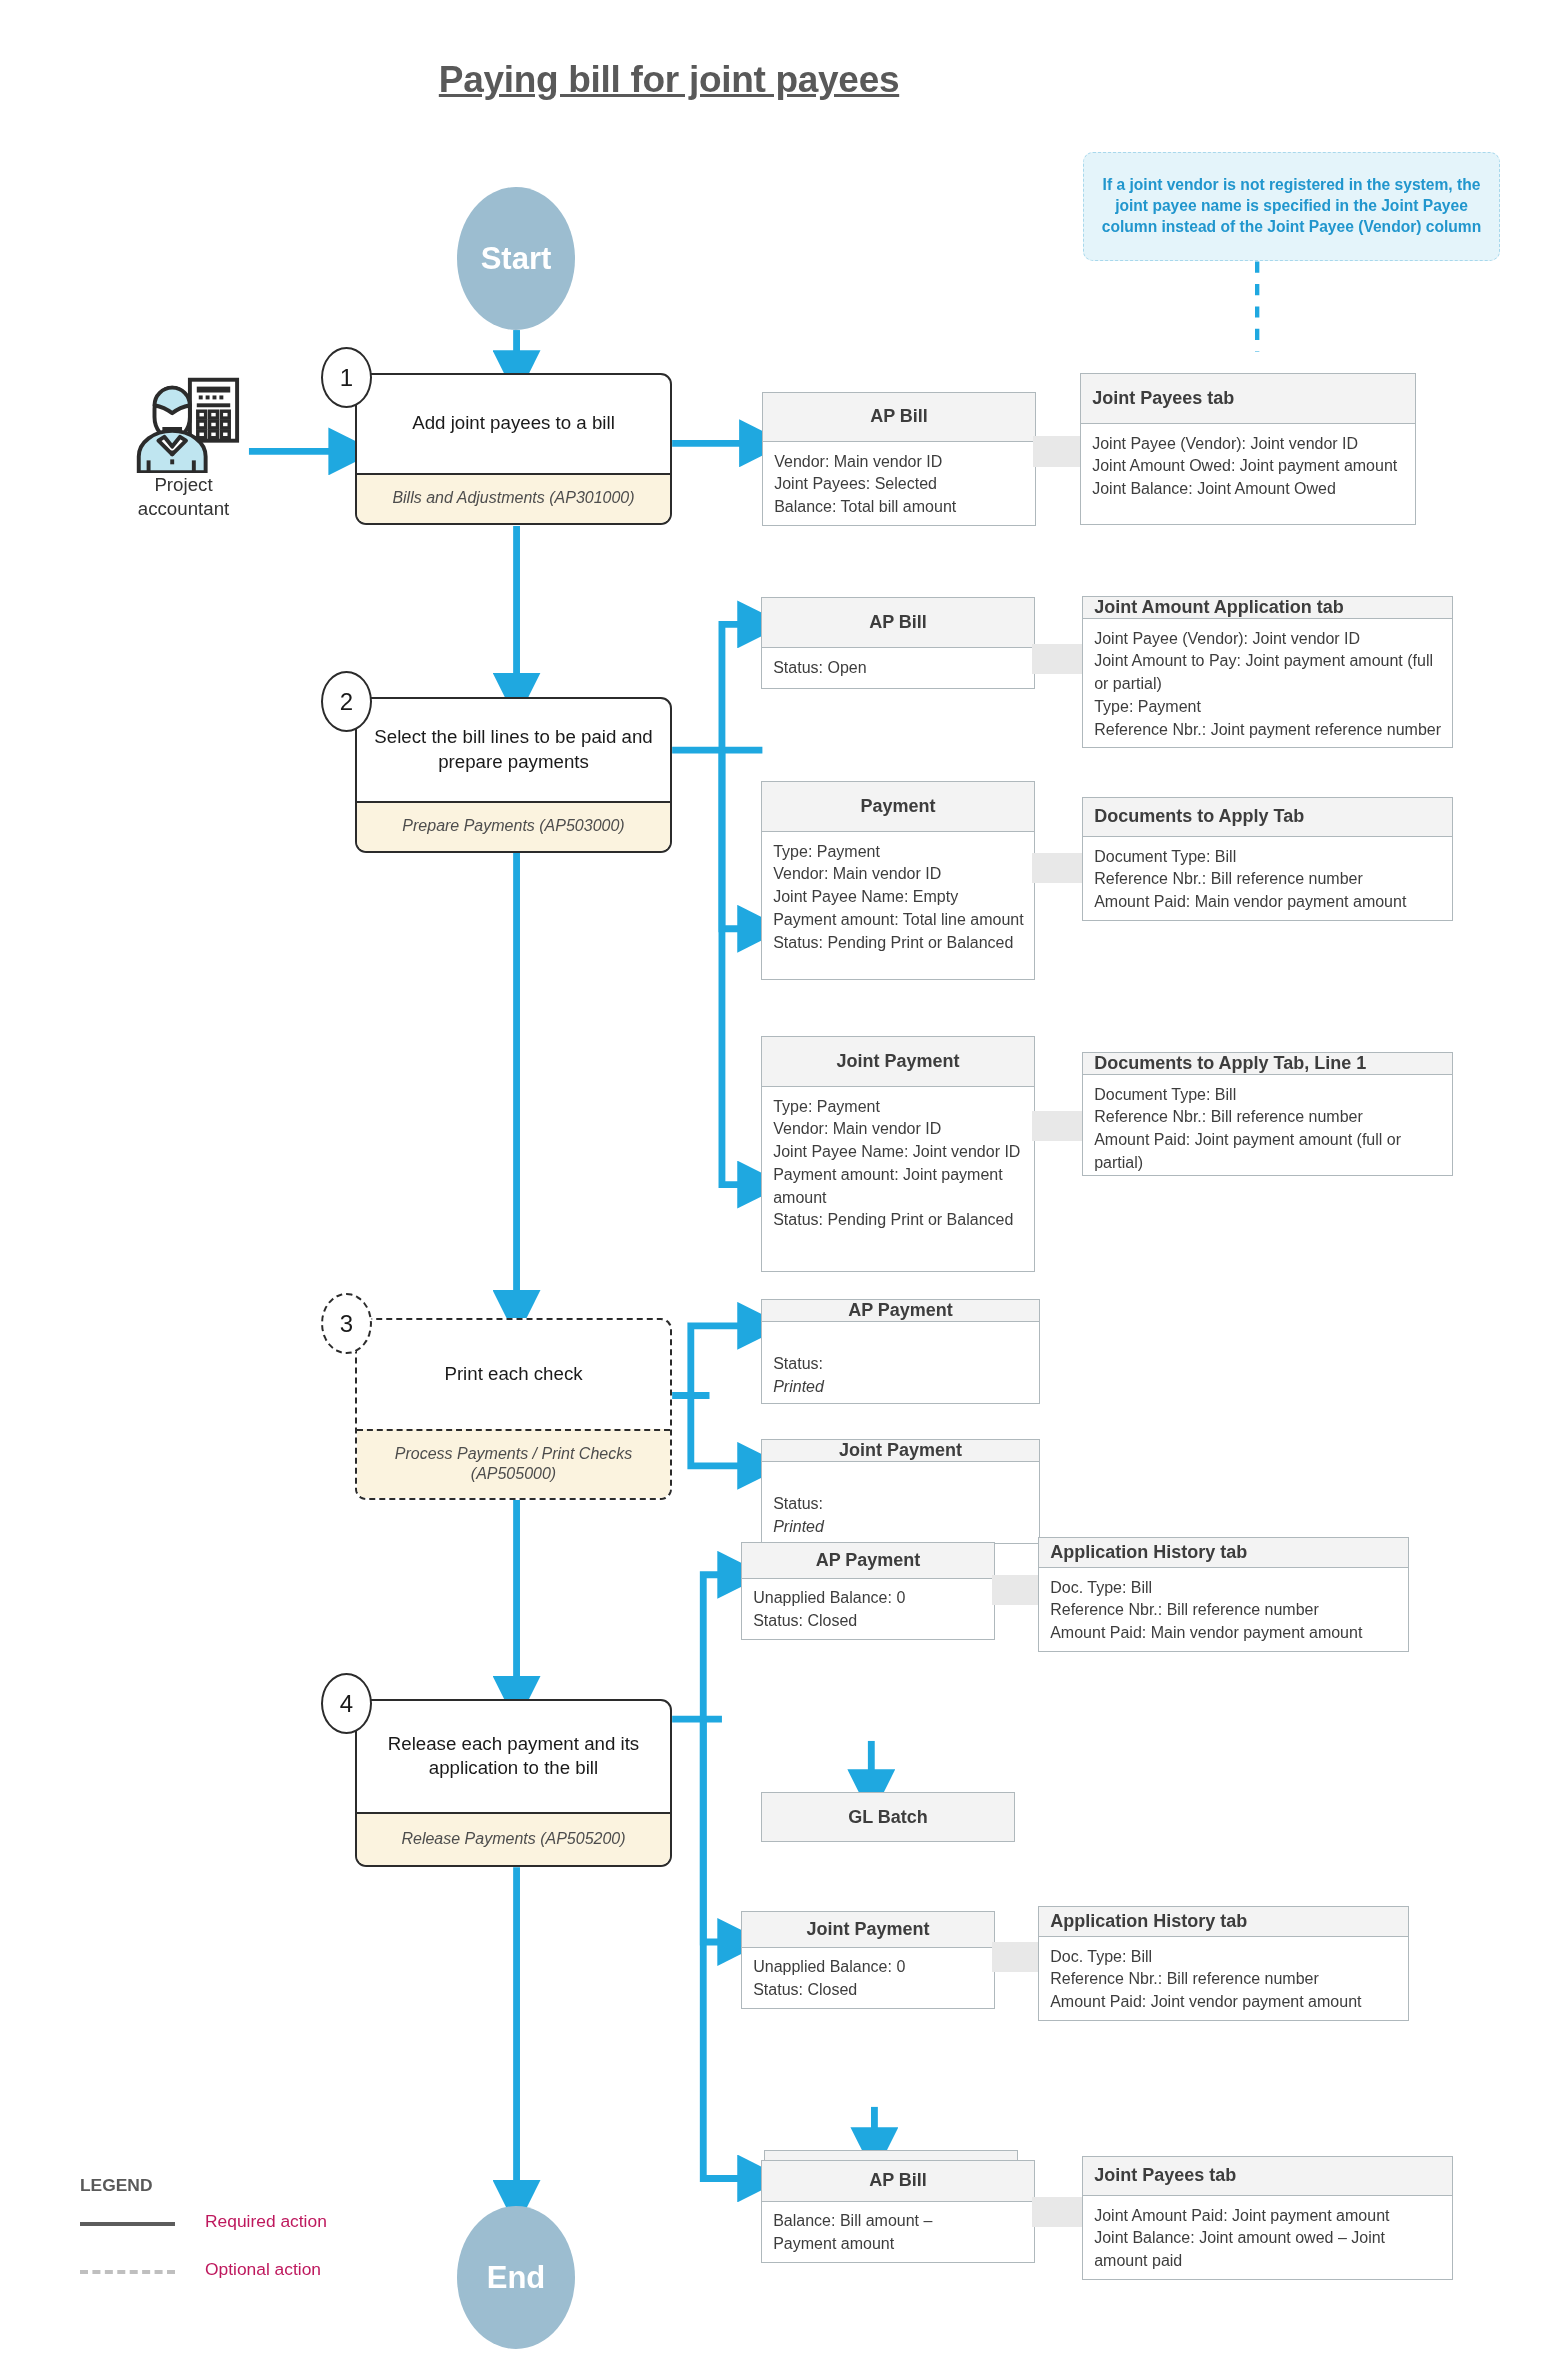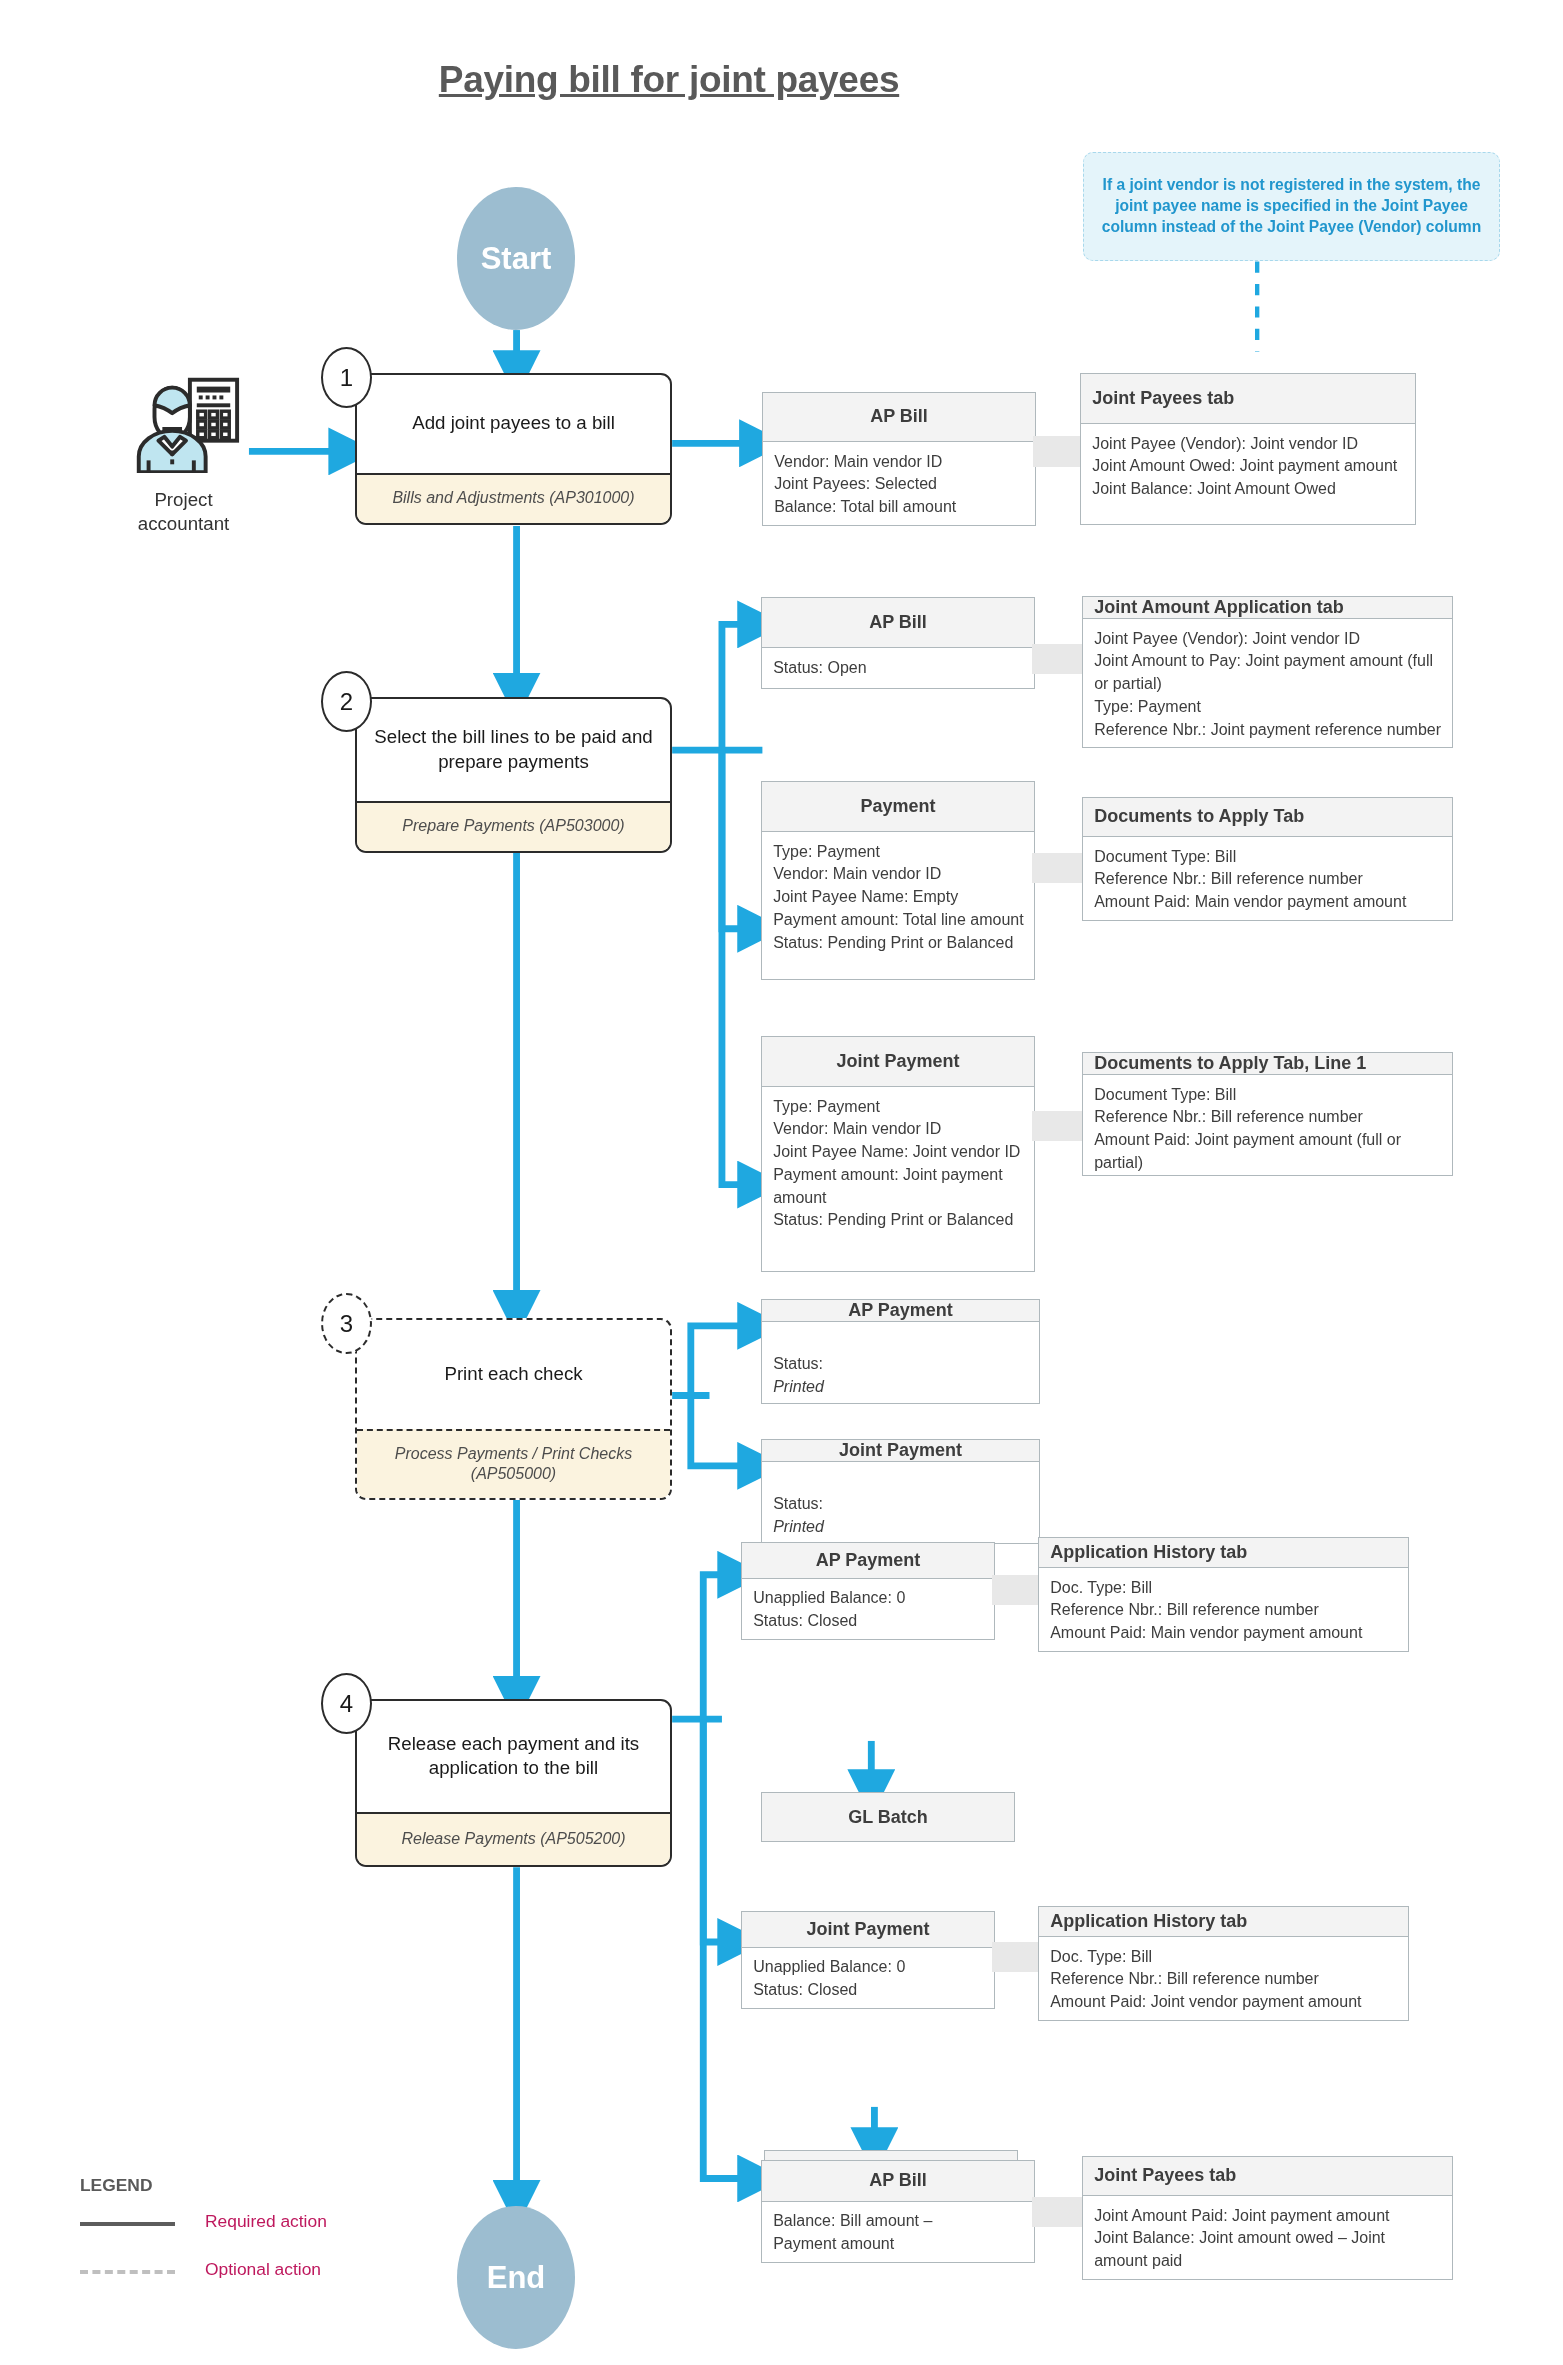--- a/index.html
+++ b/index.html
@@ -194,21 +194,21 @@
     <path d="M40,64 l8,10 l8,-10 l6,4 l-14,14 l-14,-14 z" fill="#ffffff" stroke="#2b2b2b" stroke-width="4" stroke-linejoin="round"></path>
     <g fill="#2b2b2b">
         <rect x="46" y="78" width="4" height="5"></rect>
         <rect x="46" y="87" width="4" height="5"></rect>
       </g>
     <g stroke="#2b2b2b" stroke-width="4">
         <line x1="24" y1="88" x2="24" y2="100"></line>
         <line x1="70" y1="88" x2="70" y2="100"></line>
       </g>
   </svg>
-  <div id="actor-label" style="margin-top:15px;white-space:pre-line;">Project
+  <div id="actor-label" style="margin-top:0;white-space:pre-line;">Project
 accountant</div>
 </div>
 
 <div class="abs badge" style="left:321px;top:347px;width:51px;height:61px;">
   <span>1</span>
 </div>
 <div class="abs step" style="left:355px;top:373px;width:317px;height:152px;">
   <div class="body">Add joint payees to a bill</div>
   <div class="foot" style="height:41px;">Bills and Adjustments (AP301000)</div>
 </div>

